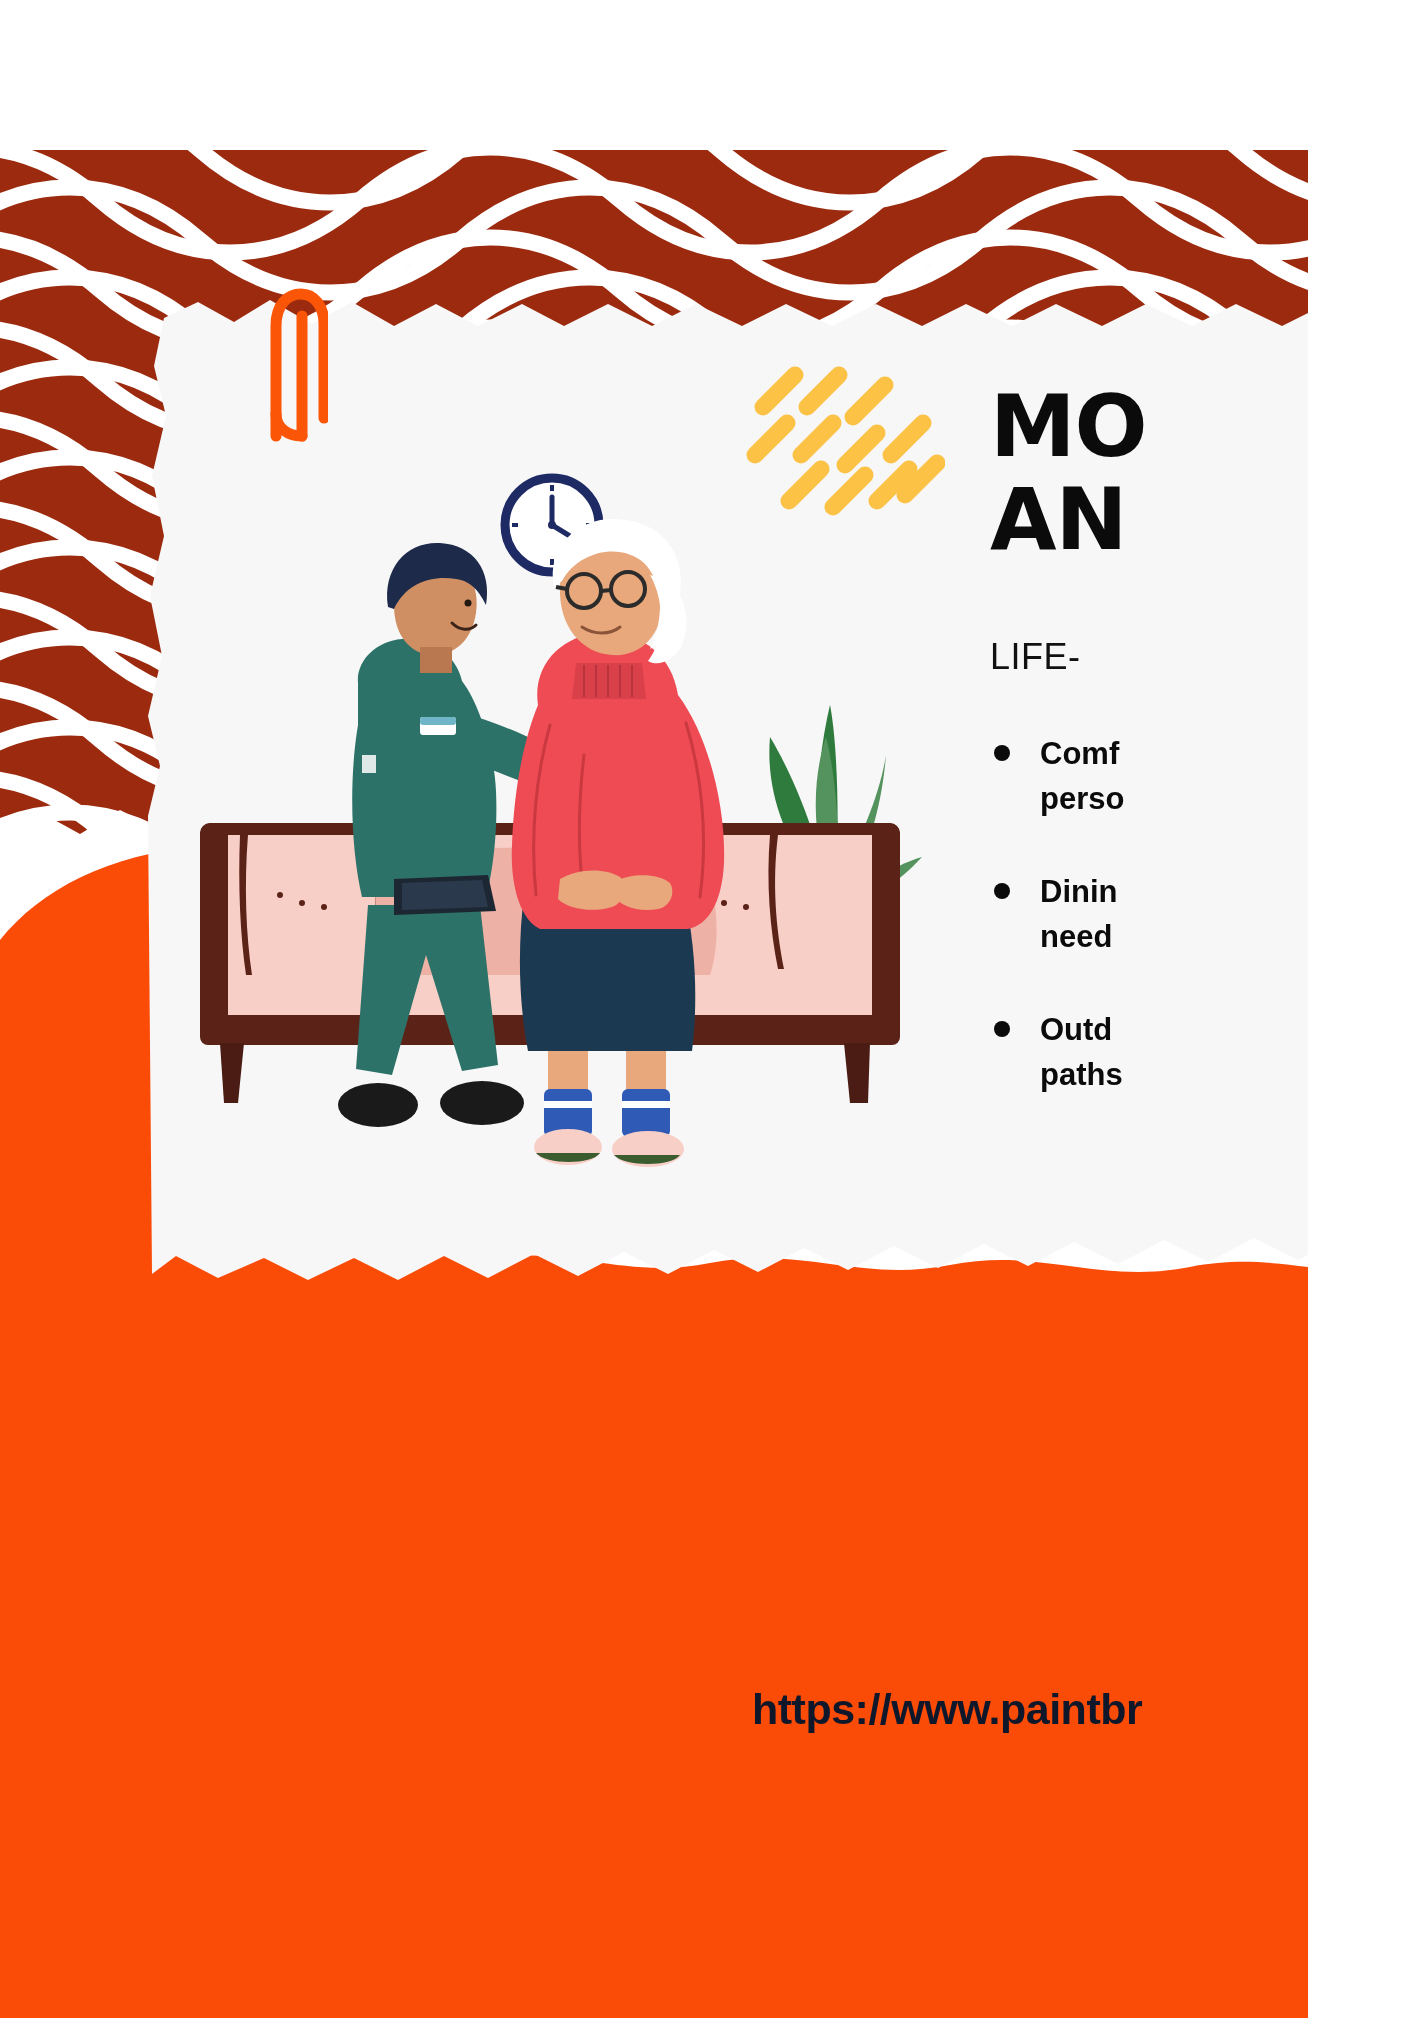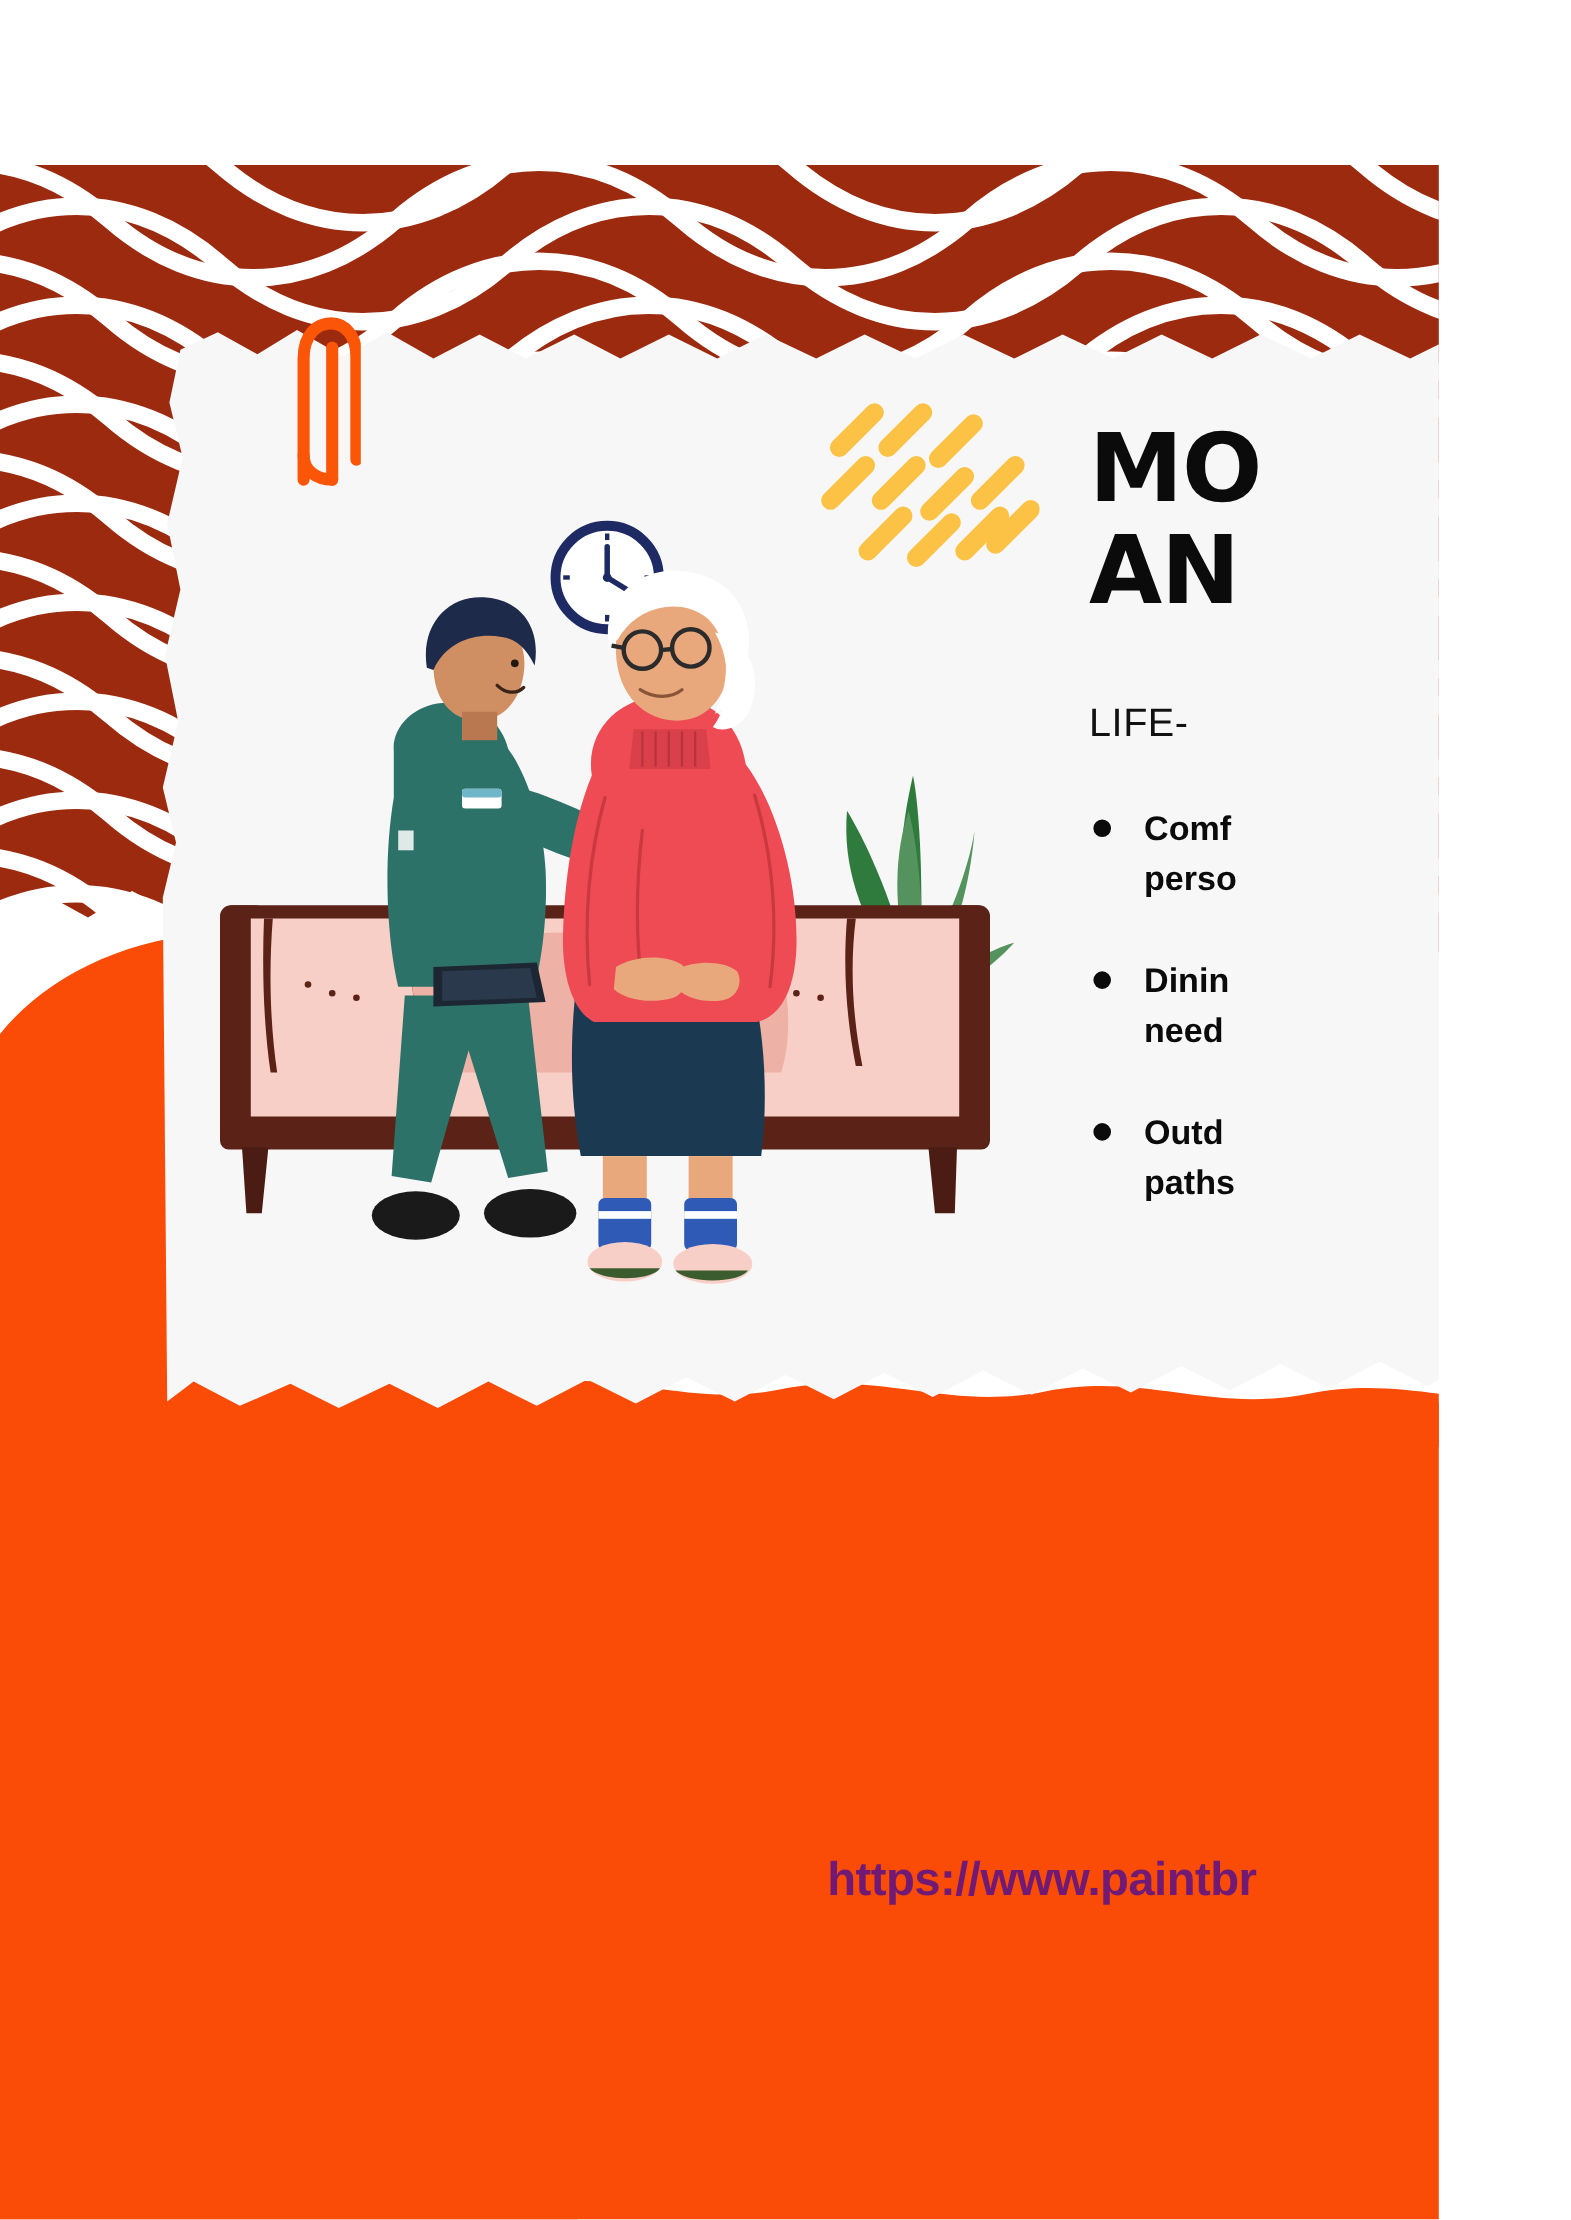--- a/index.html
+++ b/index.html
@@ -65,21 +65,21 @@
   }
   .bullets li .dot{
     position:absolute; left:4px; top:13px; width:16px; height:16px;
     border-radius:50%; background:#0b0b0b;
   }
   .bullets li .ln{ display:block; }
 
   
   .url{
     position:absolute; left:752px; top:1685px; font-size:43px; font-weight:700;
-    color:#701a75; white-space:nowrap; letter-spacing:-0.5px;
+    color:#0f172a; white-space:nowrap; letter-spacing:-0.5px;
     font-family:"Liberation Sans", sans-serif;
   }
 </style>
 </head>
 <body>
 
 <div id="poster">
 
   <div class="wave-band">
     <svg width="1428" height="725" viewBox="0 0 1428 725">

